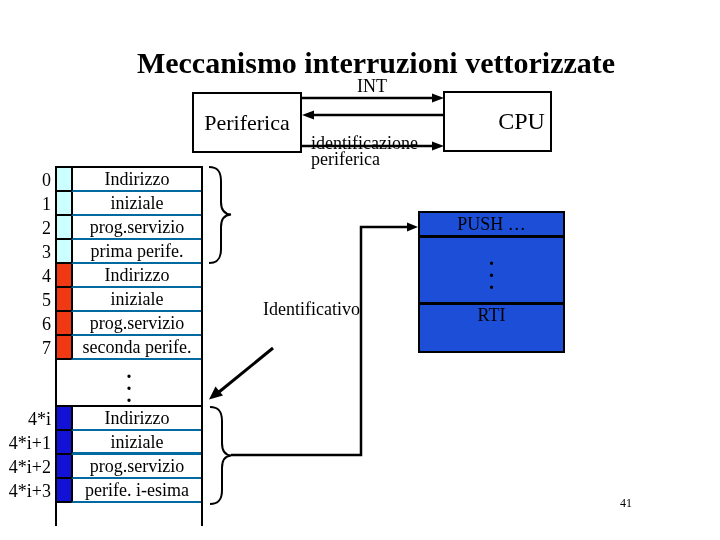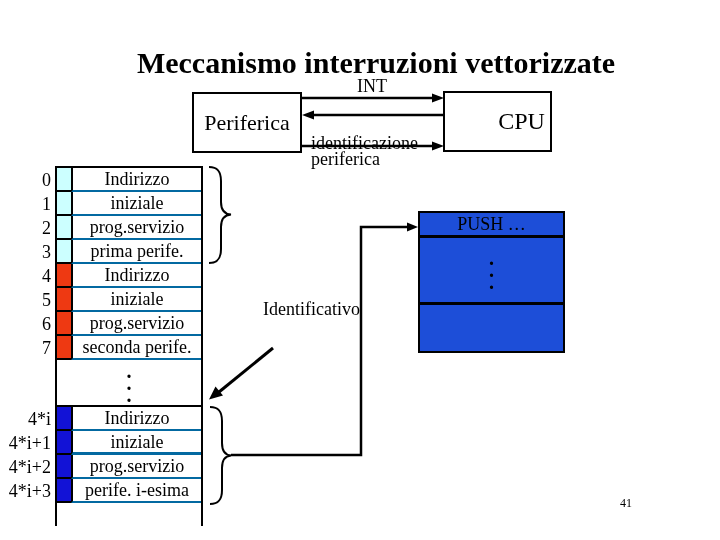--- a/index.html
+++ b/index.html
@@ -186,17 +186,18 @@
     <div>Identificativo</div>
   </div>
 
   <div class="abs isrbox">
     <div class="isr-row isr-push">PUSH …</div>
     <div class="isr-row isr-mid">
       <span class="vdot">.</span>
       <span class="vdot">.</span>
       <span class="vdot">.</span>
     </div>
+    <div class="isr-row isr-rti">RTI</div>
   </div>
 
   <div class="abs pagenum">41</div>
 
 </div>
 
 </body></html>

